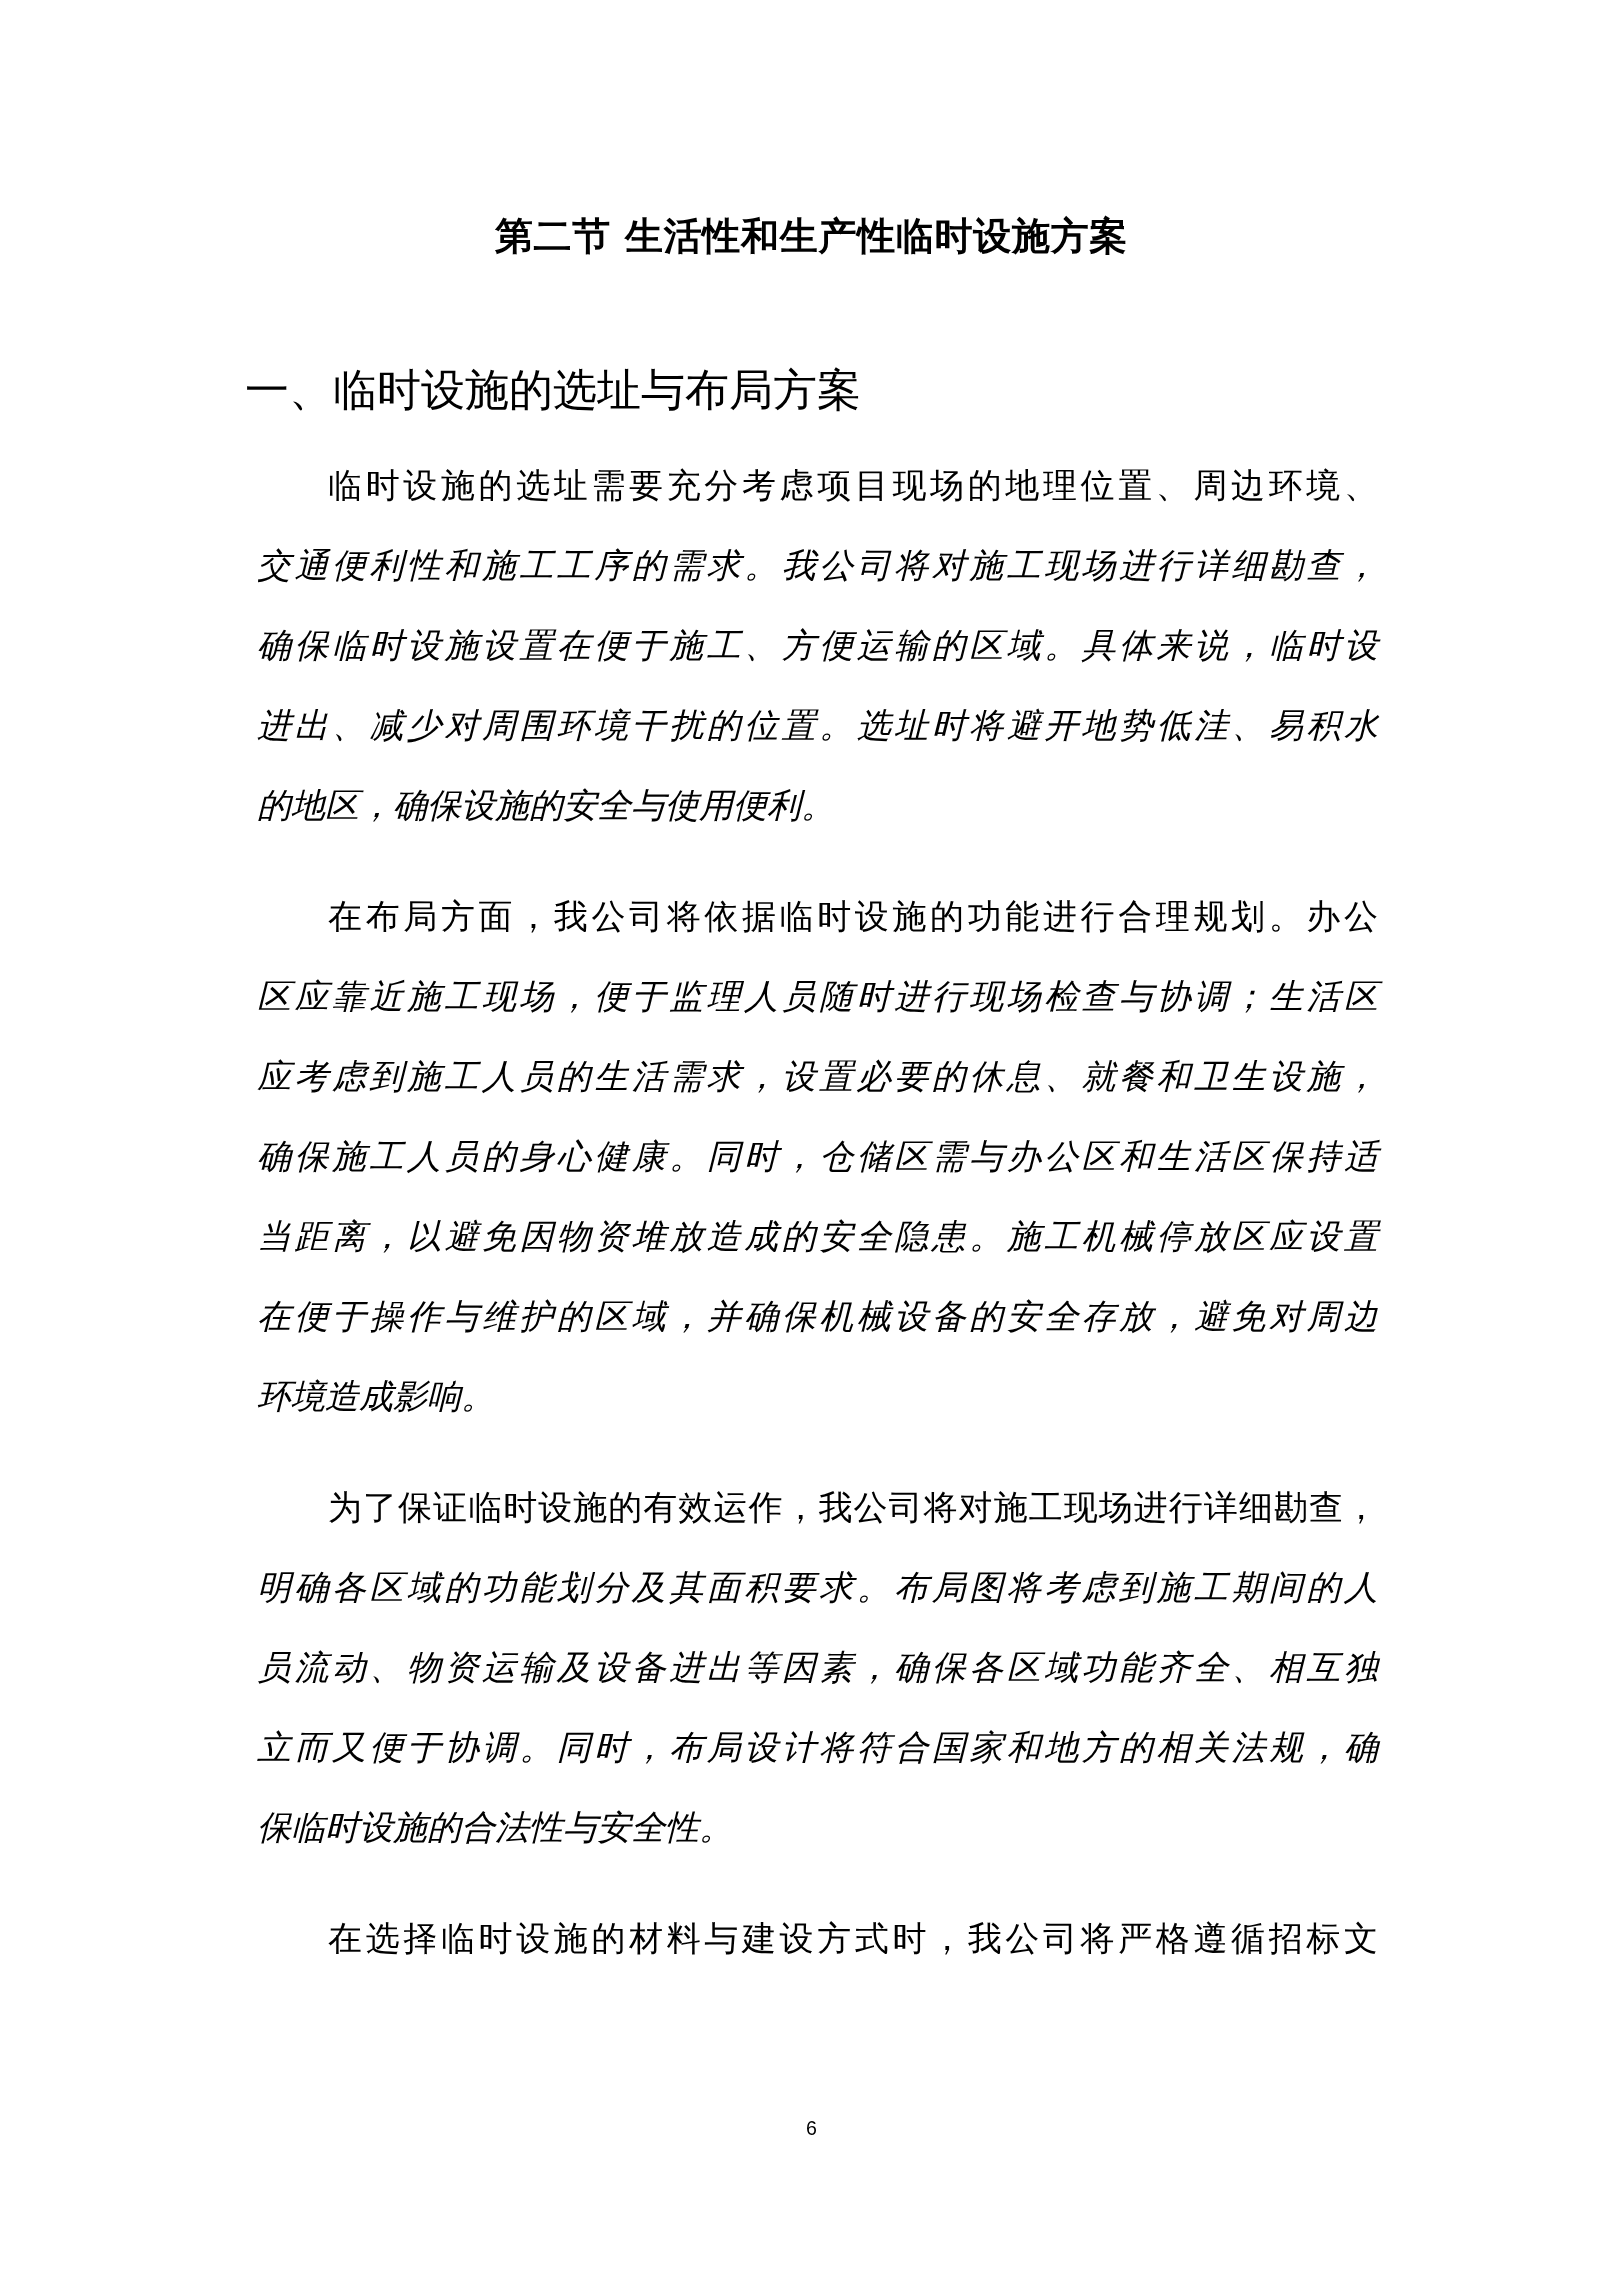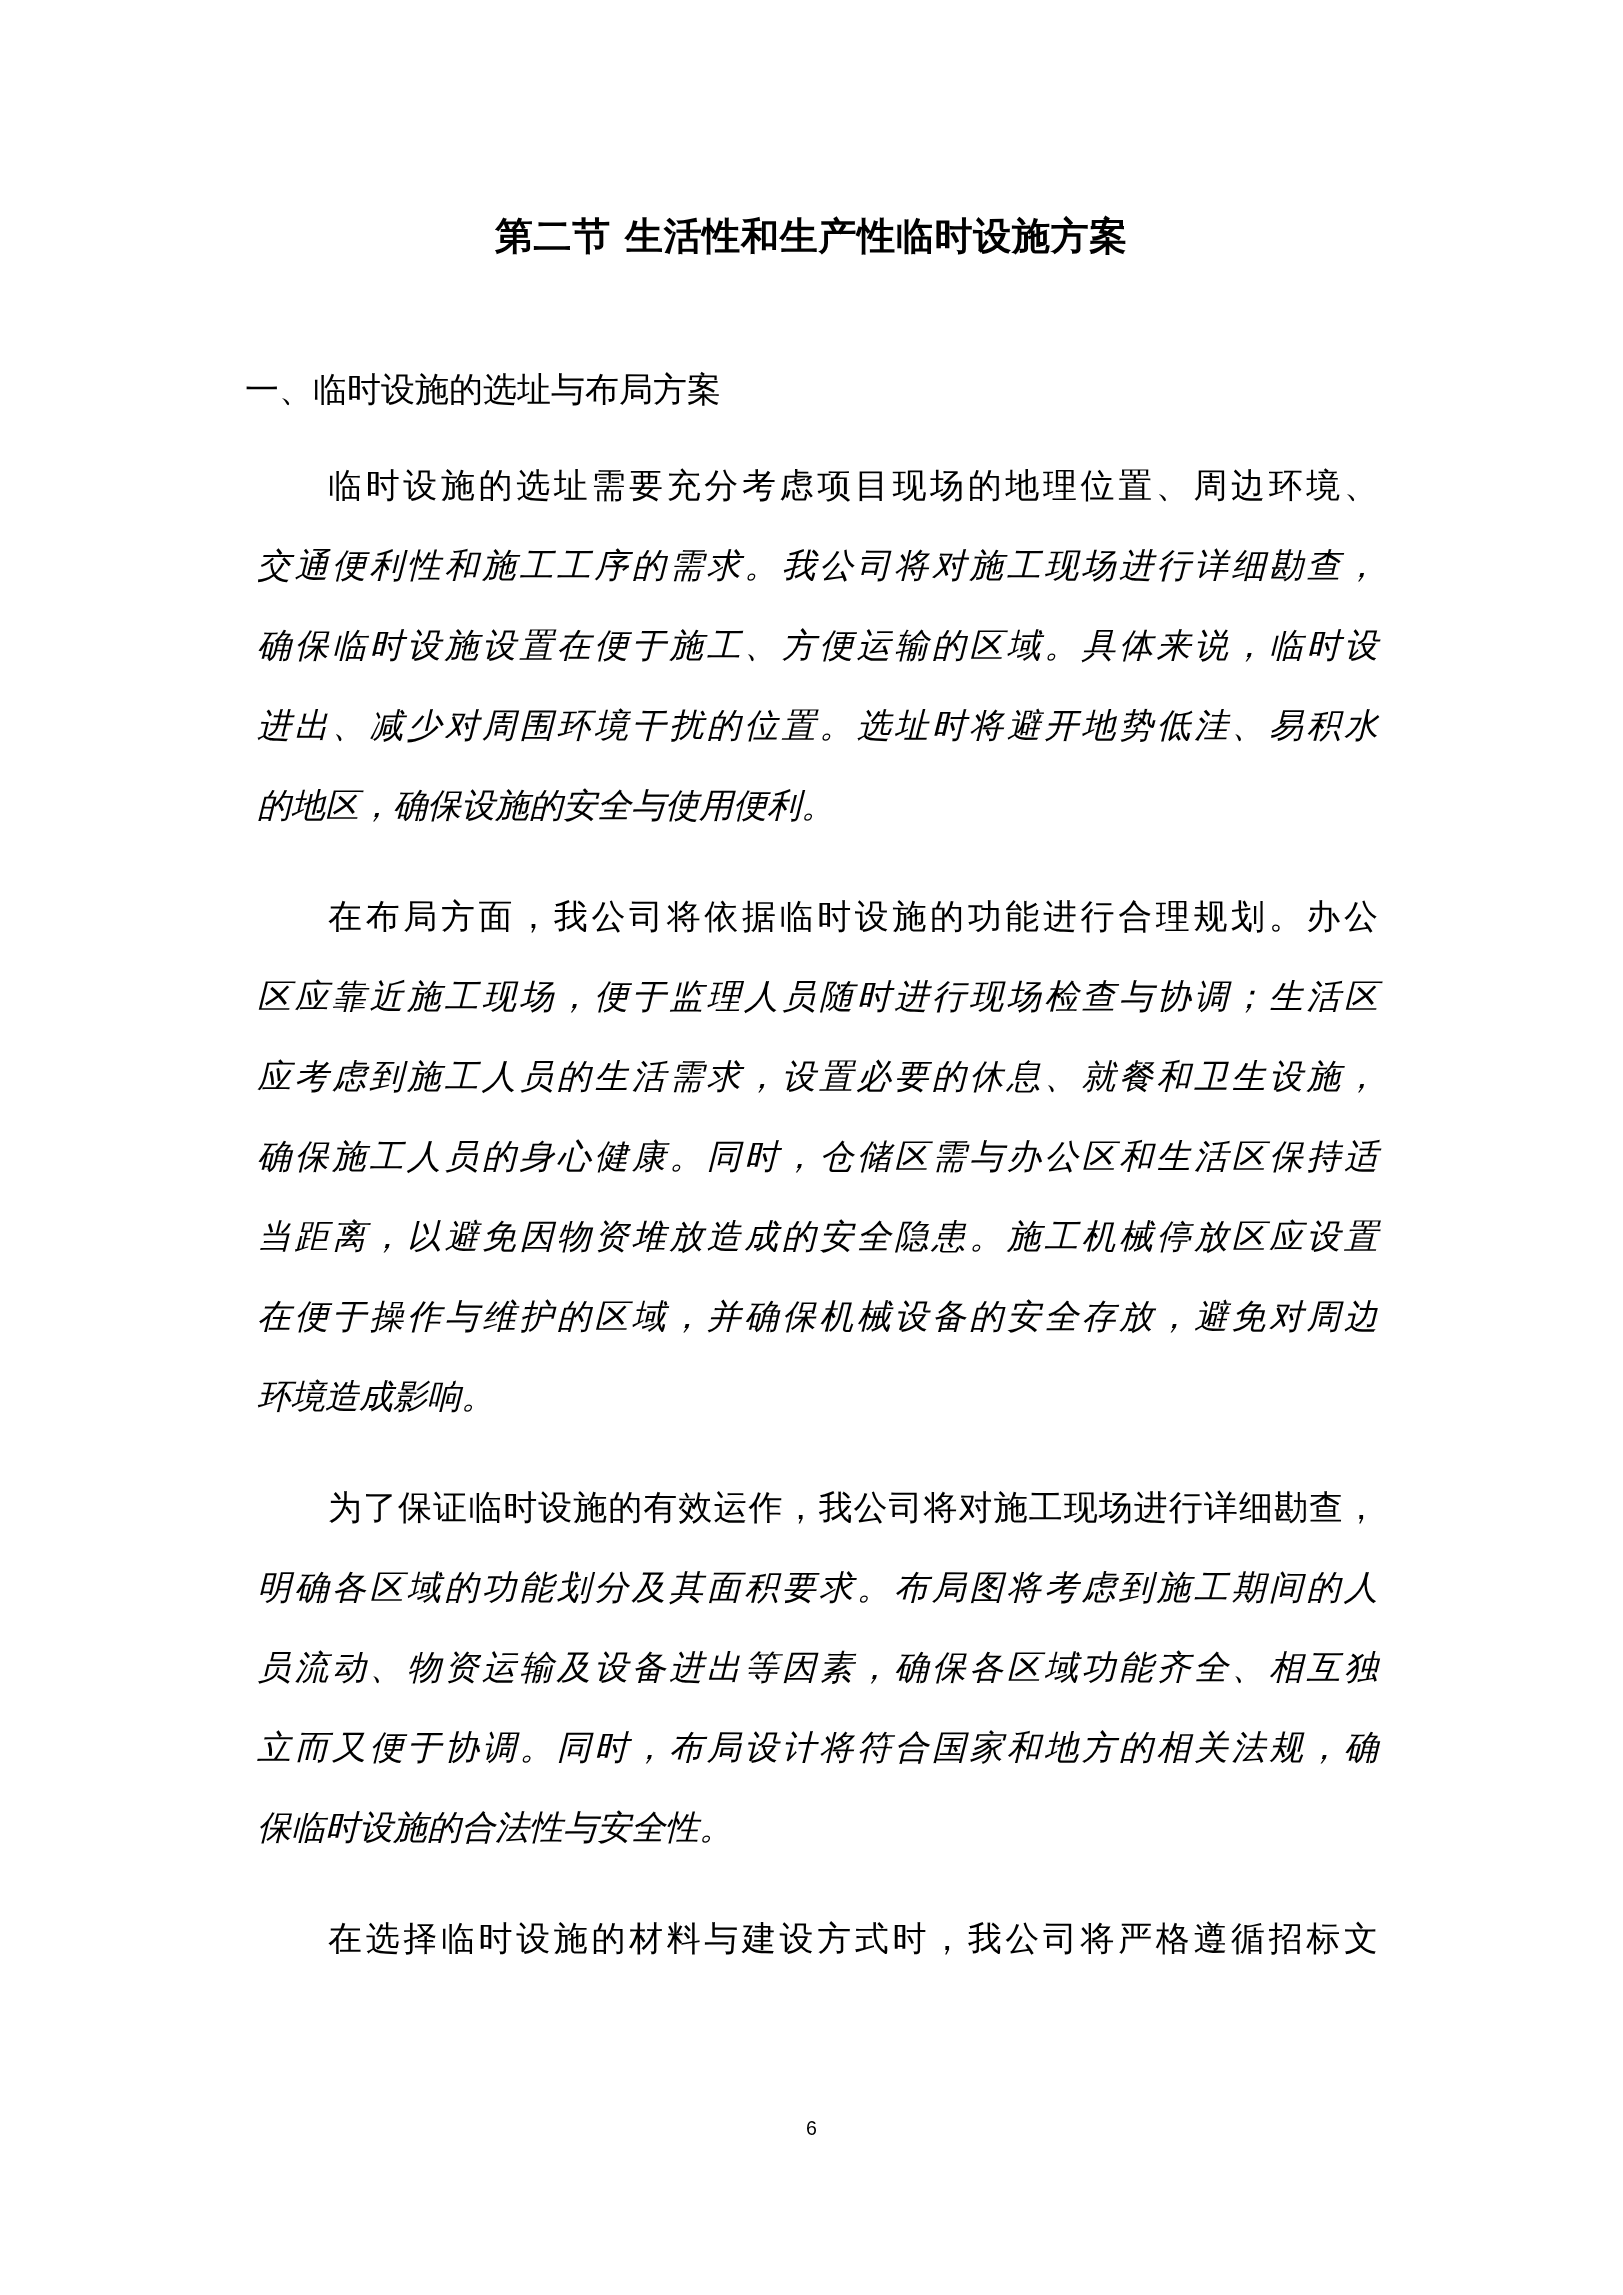--- a/index.html
+++ b/index.html
@@ -33,21 +33,21 @@
       line-height: 50px;
       letter-spacing: 0.7px;
     }
     .content {
       position: absolute;
       left: 245px;
       top: 366px;
       width: 1133px;
     }
     .heading {
-      font-size: 34px;
+      font-size: 44px;
       line-height: 47px;
       margin: 0;
       font-weight: normal;
       height: 79px;
     }
     .para {
       font-size: 34px;
       line-height: 80px;
       margin: 0 0 31px 12px;
       text-indent: 71px;

